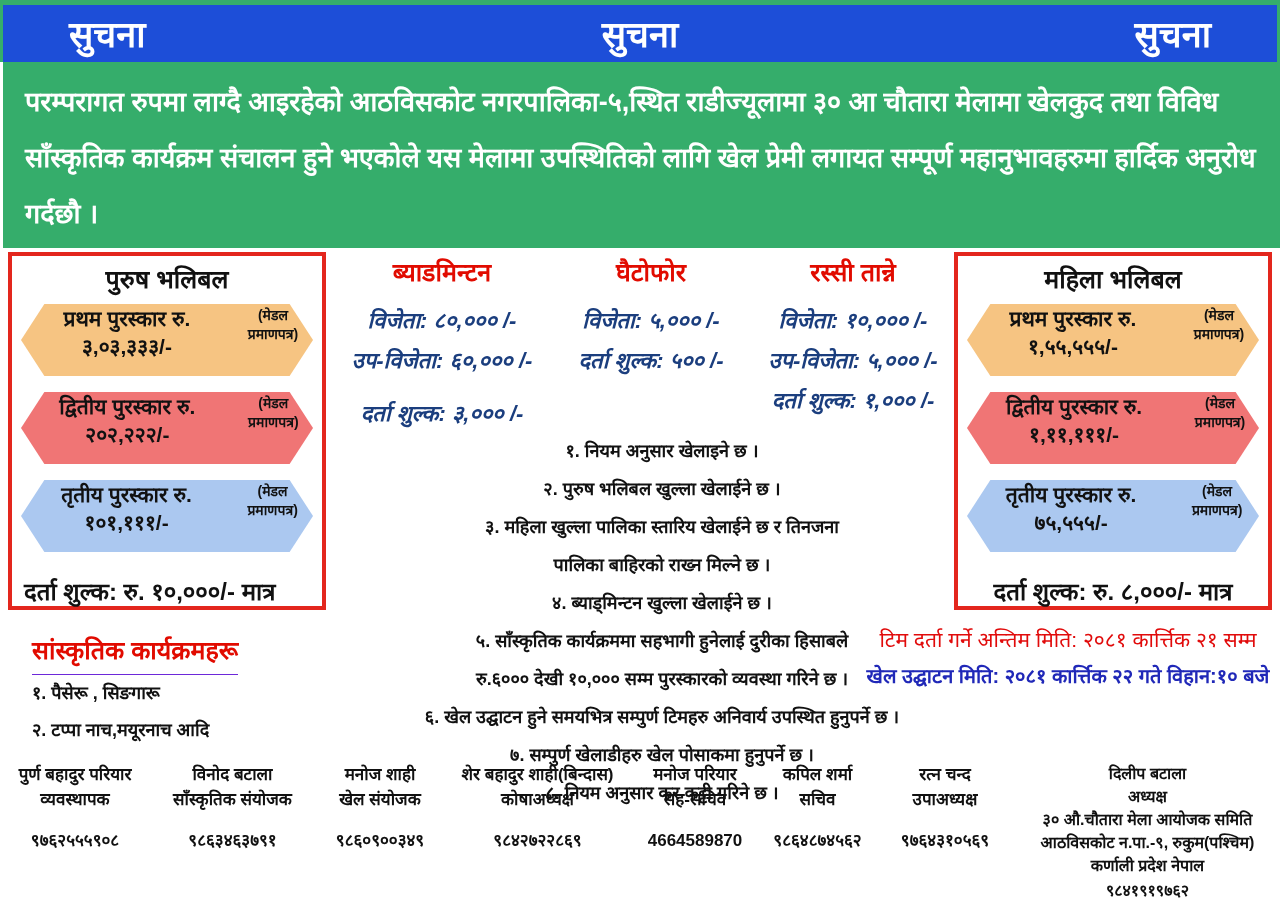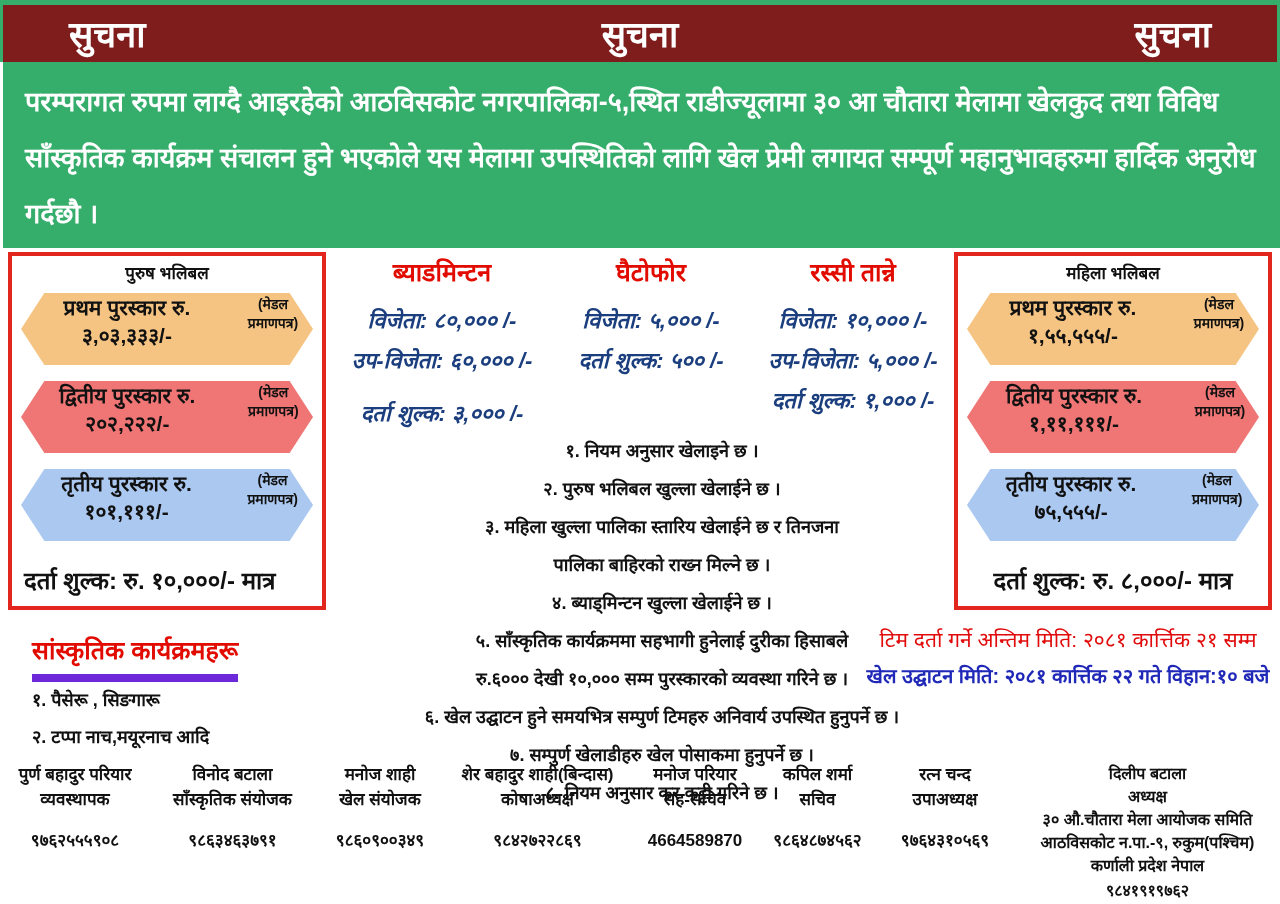--- a/index.html
+++ b/index.html
@@ -3,34 +3,34 @@
 <meta charset="utf-8">
 <style>
   html,body{margin:0;padding:0;}
   body{
     width:1280px;height:904px;position:relative;background:#ffffff;
     font-family:"Liberation Sans","DejaVu Sans",sans-serif;overflow:hidden;
   }
   .abs{position:absolute;}
   
   .header-frame{top:0;left:0;width:1280px;height:62px;background:#35ad6b;}
-  .title-bar{top:5px;left:3px;width:1274px;height:57px;background:#7f1d1d;
+  .title-bar{top:5px;left:3px;width:1274px;height:57px;background:#1d4ed8;
     display:flex;justify-content:space-between;align-items:center;
     padding:0 66px;box-sizing:border-box;}
   .notice{color:#ffffff;font-size:36px;font-weight:bold;}
   
   .intro-band{top:62px;left:3px;width:1280px;height:186px;background:#35ad6b;
     color:#ffffff;font-size:27px;font-weight:bold;line-height:56px;
     padding:12px 22px;box-sizing:border-box;}
   
   .prize-box{top:252px;width:318px;height:358px;background:#ffffff;
     border:4px solid #e3261d;box-sizing:border-box;text-align:center;}
   .prize-box.left{left:8px;}
   .prize-box.right{left:954px;}
-  .box-title{font-size:17px;font-weight:bold;color:#111;margin-top:5px;}
+  .box-title{font-size:25px;font-weight:bold;color:#111;margin-top:5px;}
   .hex{width:292px;height:72px;margin:9px auto 0;
     clip-path:polygon(8% 0,92% 0,100% 50%,92% 100%,8% 100%,0 50%);
     display:flex;flex-direction:row;justify-content:center;}
   .hex + .hex{margin-top:16px;}
   .hex-first{background:#f6c482;}
   .hex-second{background:#f07575;}
   .hex-third{background:#abc8f0;}
   .p1{font-size:21px;font-weight:bold;color:#111;}
   .p2{font-size:14px;font-weight:bold;color:#111;margin-top:1px;}
   .box-fee{font-size:24px;font-weight:bold;color:#111;margin-top:22px;}
@@ -42,21 +42,21 @@
   .ev-rassi{left:748px;width:210px;}
   .event-title{font-size:25px;font-weight:bold;color:#e10b00;margin-bottom:13px;}
   .event-line{font-size:22px;font-weight:bold;color:#1b3e7e;line-height:40px;white-space:nowrap;font-style:italic;}
   .event-line.gap{margin-top:13px;}
   
   .rules{left:402px;top:432px;width:520px;}
   .rule-line{font-size:18px;font-weight:bold;color:#111;line-height:38px;white-space:nowrap;text-align:center;}
   
   .cultural{left:32px;top:632px;width:310px;}
   .cultural-title{display:inline-block;color:#e10b00;font-size:25px;font-weight:bold;
-    border-bottom:8px solid #6d28d9;padding-bottom:8px;}
+    border-bottom:1px solid #6d28d9;padding-bottom:8px;}
   .cultural-item{font-size:18px;font-weight:bold;color:#111;line-height:37px;}
   .cultural-item:first-of-type{margin-top:13px;}
   
   .deadlines{left:858px;top:622px;width:420px;text-align:center;}
   .deadline-reg{color:#e10b0b;font-size:21px;font-weight:normal;line-height:36px;white-space:nowrap;}
   .deadline-open{color:#2028b8;font-size:20px;font-weight:bold;line-height:36px;white-space:nowrap;}
   
   .contacts{left:0;top:762px;width:1280px;display:flex;align-items:flex-start;}
   .contact{text-align:center;font-weight:bold;color:#111;font-size:17px;
     line-height:25px;box-sizing:border-box;padding:0 4px;}

